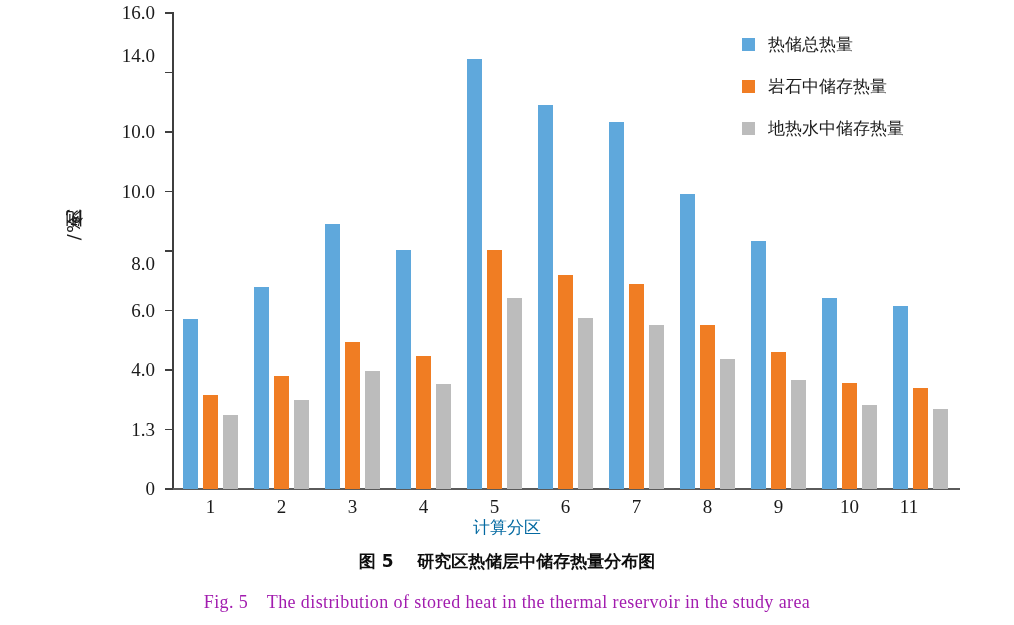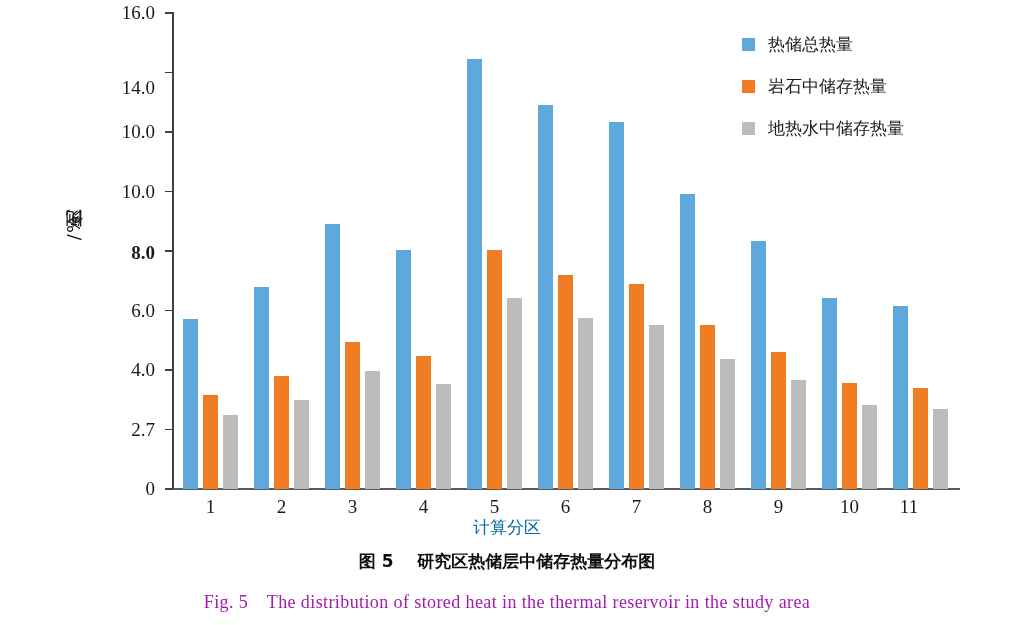--- a/index.html
+++ b/index.html
@@ -101,27 +101,27 @@
       <div class="tick" style="top: 369.2px;"></div>
       <div class="tick" style="top: 309.7px;"></div>
       <div class="tick" style="top: 250.2px;"></div>
       <div class="tick" style="top: 190.7px;"></div>
       <div class="tick" style="top: 131.2px;"></div>
       <div class="tick" style="top: 71.7px;"></div>
       <div class="tick" style="top: 12.2px;"></div>
     </div>
   <div class="ylabels" id="ylabels">
       <div class="ytick-label" style="top: 479px;">0</div>
-      <div class="ytick-label" style="top: 419.5px;">2.7</div>
+      <div class="ytick-label" style="top: 419.5px;">1.3</div>
       <div class="ytick-label" style="top: 360px;">4.0</div>
       <div class="ytick-label" style="top: 300.5px;">6.0</div>
-      <div class="ytick-label" style="top: 243px; font-weight: bold;">8.0</div>
+      <div class="ytick-label" style="top: 254px;">8.0</div>
       <div class="ytick-label" style="top: 181.5px;">10.0</div>
       <div class="ytick-label" style="top: 122px;">10.0</div>
-      <div class="ytick-label" style="top: 78px;">14.0</div>
+      <div class="ytick-label" style="top: 46px;">14.0</div>
       <div class="ytick-label" style="top: 3px;">16.0</div>
     </div>
 
   <div class="ylabel-title">比例/%</div>
 
   <div class="plot-area" id="plot-area">
       <div class="group" style="left: 10px; width: 55px;">
         <div class="bar s0" title="热储总热量 5.7" style="height: 169.575px; background: rgb(95, 168, 220);"></div>
         <div class="bar s1" title="岩石中储存热量 3.16" style="height: 94.01px; background: rgb(240, 125, 35);"></div>
         <div class="bar s2" title="地热水中储存热量 2.5" style="height: 74.375px; background: rgb(188, 188, 188);"></div>

